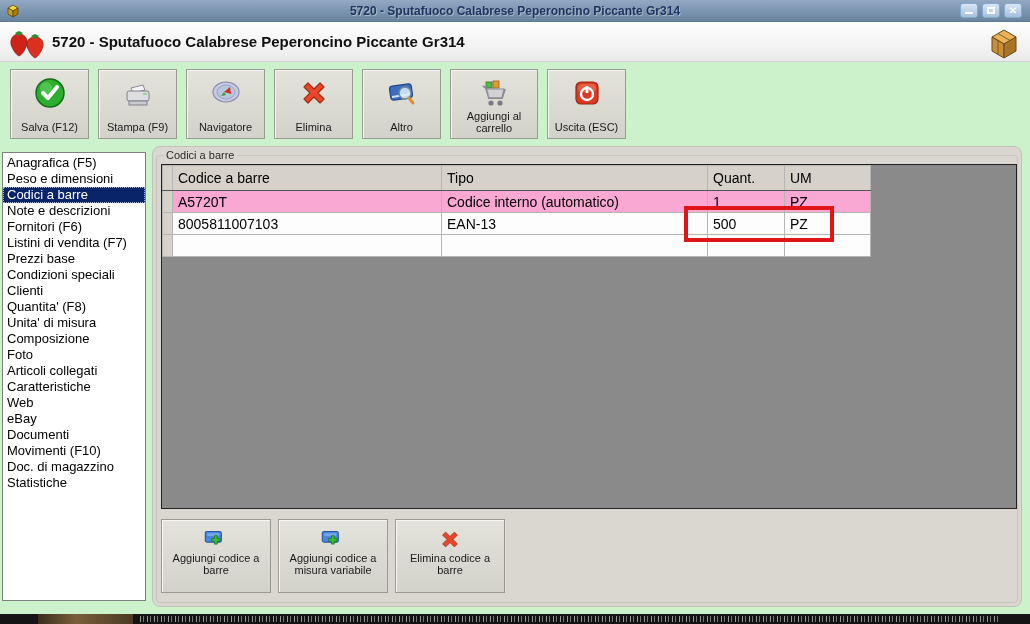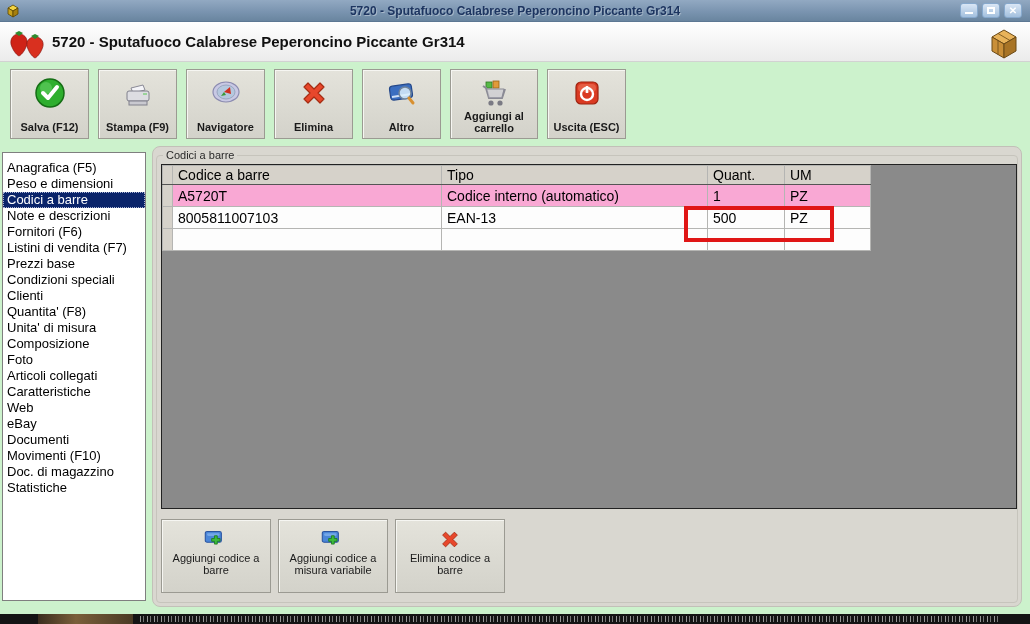--- a/index.html
+++ b/index.html
@@ -25,48 +25,48 @@
     background:linear-gradient(#ffffff, #ebebeb); border-bottom:1px solid #d2d2d2; }
   .hdr-berries { position:absolute; left:7px; top:5px; }
   .hdr-title { position:absolute; left:52px; top:11px; font-size:15px; font-weight:bold; color:#101010; }
   .hdr-box { position:absolute; right:8px; top:3px; }
 
   
   .toolbar { position:absolute; left:0; top:62px; width:1030px; height:84px; }
   .tb-row { position:absolute; left:10px; top:7px; display:flex; gap:9px; }
   .tool-btn { width:79px; height:70px; background:linear-gradient(#e4e3db, #d3d2ca);
     border:1px solid #9b9a92; box-shadow:inset 1px 1px 0 #f6f6f2;
-    display:flex; flex-direction:column; align-items:center; padding-top:6px; cursor:default;font-weight:bold; }
+    display:flex; flex-direction:column; align-items:center; padding-top:6px; cursor:default; }
   .tool-btn.wide { width:88px; }
   .tool-btn .lbl { margin-top:auto; margin-bottom:5px; font-size:11px; color:#1a1a1a; text-align:center; line-height:12px; }
   .tool-btn svg { flex:0 0 auto; }
 
   
   .sidebar { position:absolute; left:2px; top:152px; width:144px; height:449px;
-    background:#ffffff; border:1px solid #7f7f7f; padding-top:7px; overflow:hidden; }
+    background:#ffffff; border:1px solid #7f7f7f; padding-top:2px; overflow:hidden; }
   .side-item { height:16px; line-height:16px; padding-left:4px; font-size:13px; color:#000;
     white-space:nowrap; cursor:default; }
   .side-item.selected { background:#0a246a; color:#ffffff; outline:1px dotted #aab4d4; outline-offset:-1px; }
 
   
   .main-panel { position:absolute; left:152px; top:146px; width:870px; height:461px;
     background:#d9d7d0; border:1px solid #c2c0b8; border-radius:8px; }
   .groupbox { position:absolute; left:3px; right:3px; top:8px; bottom:3px;
     border:1px solid #c6c4bc; border-radius:4px; }
   .group-label { position:absolute; left:10px; top:2px; font-size:11px; color:#2a2a2a;
     background:#d9d7d0; padding:0 3px; z-index:2; }
 
   .canvas { position:absolute; left:8px; top:17px; width:856px; height:345px;
     background:#8a8a8a; border:1px solid #222; }
 
   table.grid { border-collapse:collapse; table-layout:fixed; width:708px; background:#fdfdfd;
     font-size:14px; color:#000; }
   table.grid td, table.grid th { border:1px solid #b5b5b3; height:22px; padding:0 5px;
     overflow:hidden; white-space:nowrap; font-weight:normal; text-align:left; }
-  table.grid tr.head th { background:#d6d2ca; border-bottom:1px solid #555; height:19px; }
+  table.grid tr.head th { background:#d6d2ca; border-bottom:1px solid #555; height:25px; }
   table.grid td.sel { background:#d6d2ca; padding:0; }
   table.grid tr.r0 td { background:#f9a8d4; }
   table.grid tr.r0 td.sel, table.grid tr.r1 td.sel, table.grid tr.r2 td.sel { background:#d6d2ca; }
   td.link { }
   td.num { text-align:right; }
 
   .hl-box { position:absolute; left:522px; top:41px; width:150px; height:36px;
     border:4px solid #e01616; pointer-events:none; z-index:3; }
 
   

